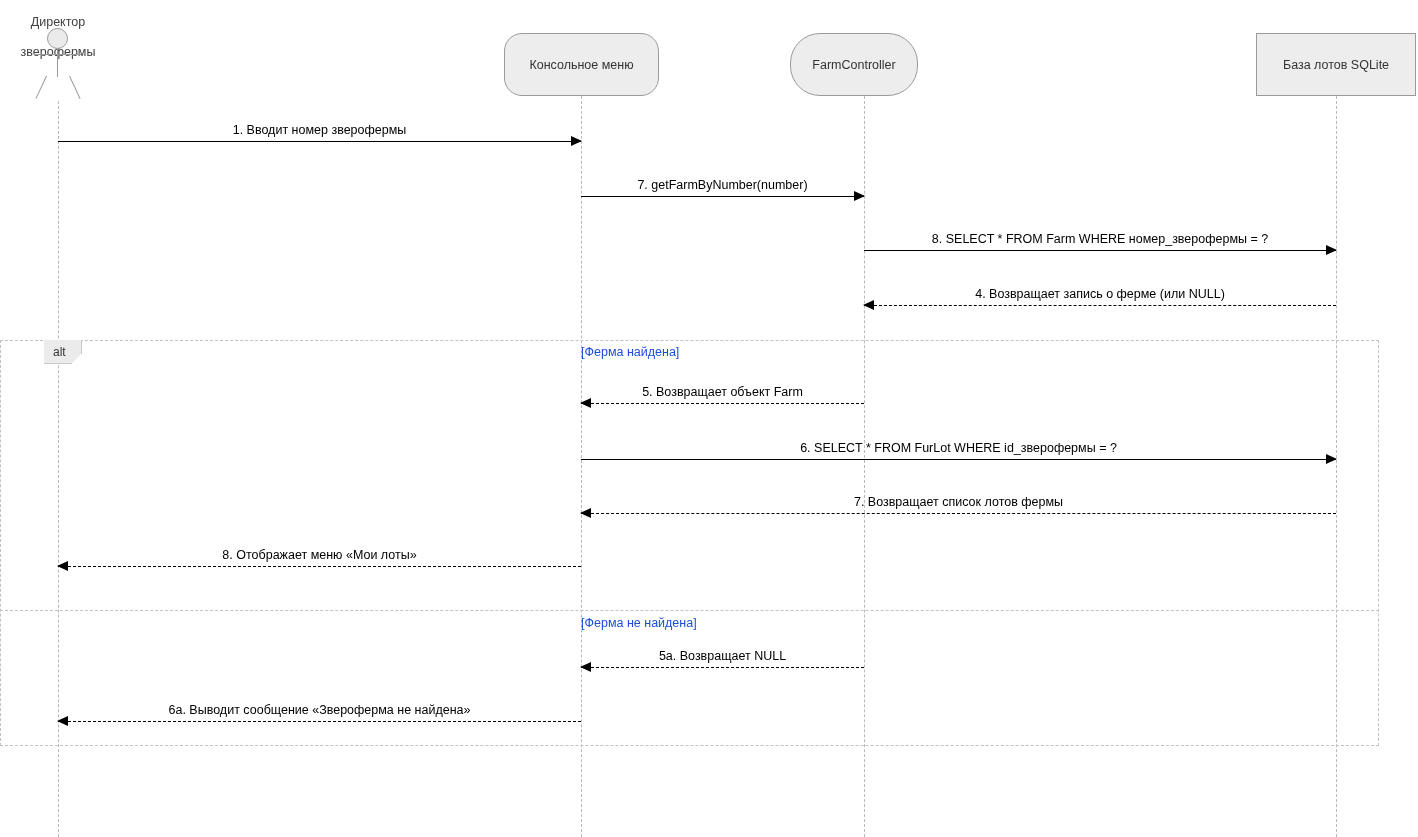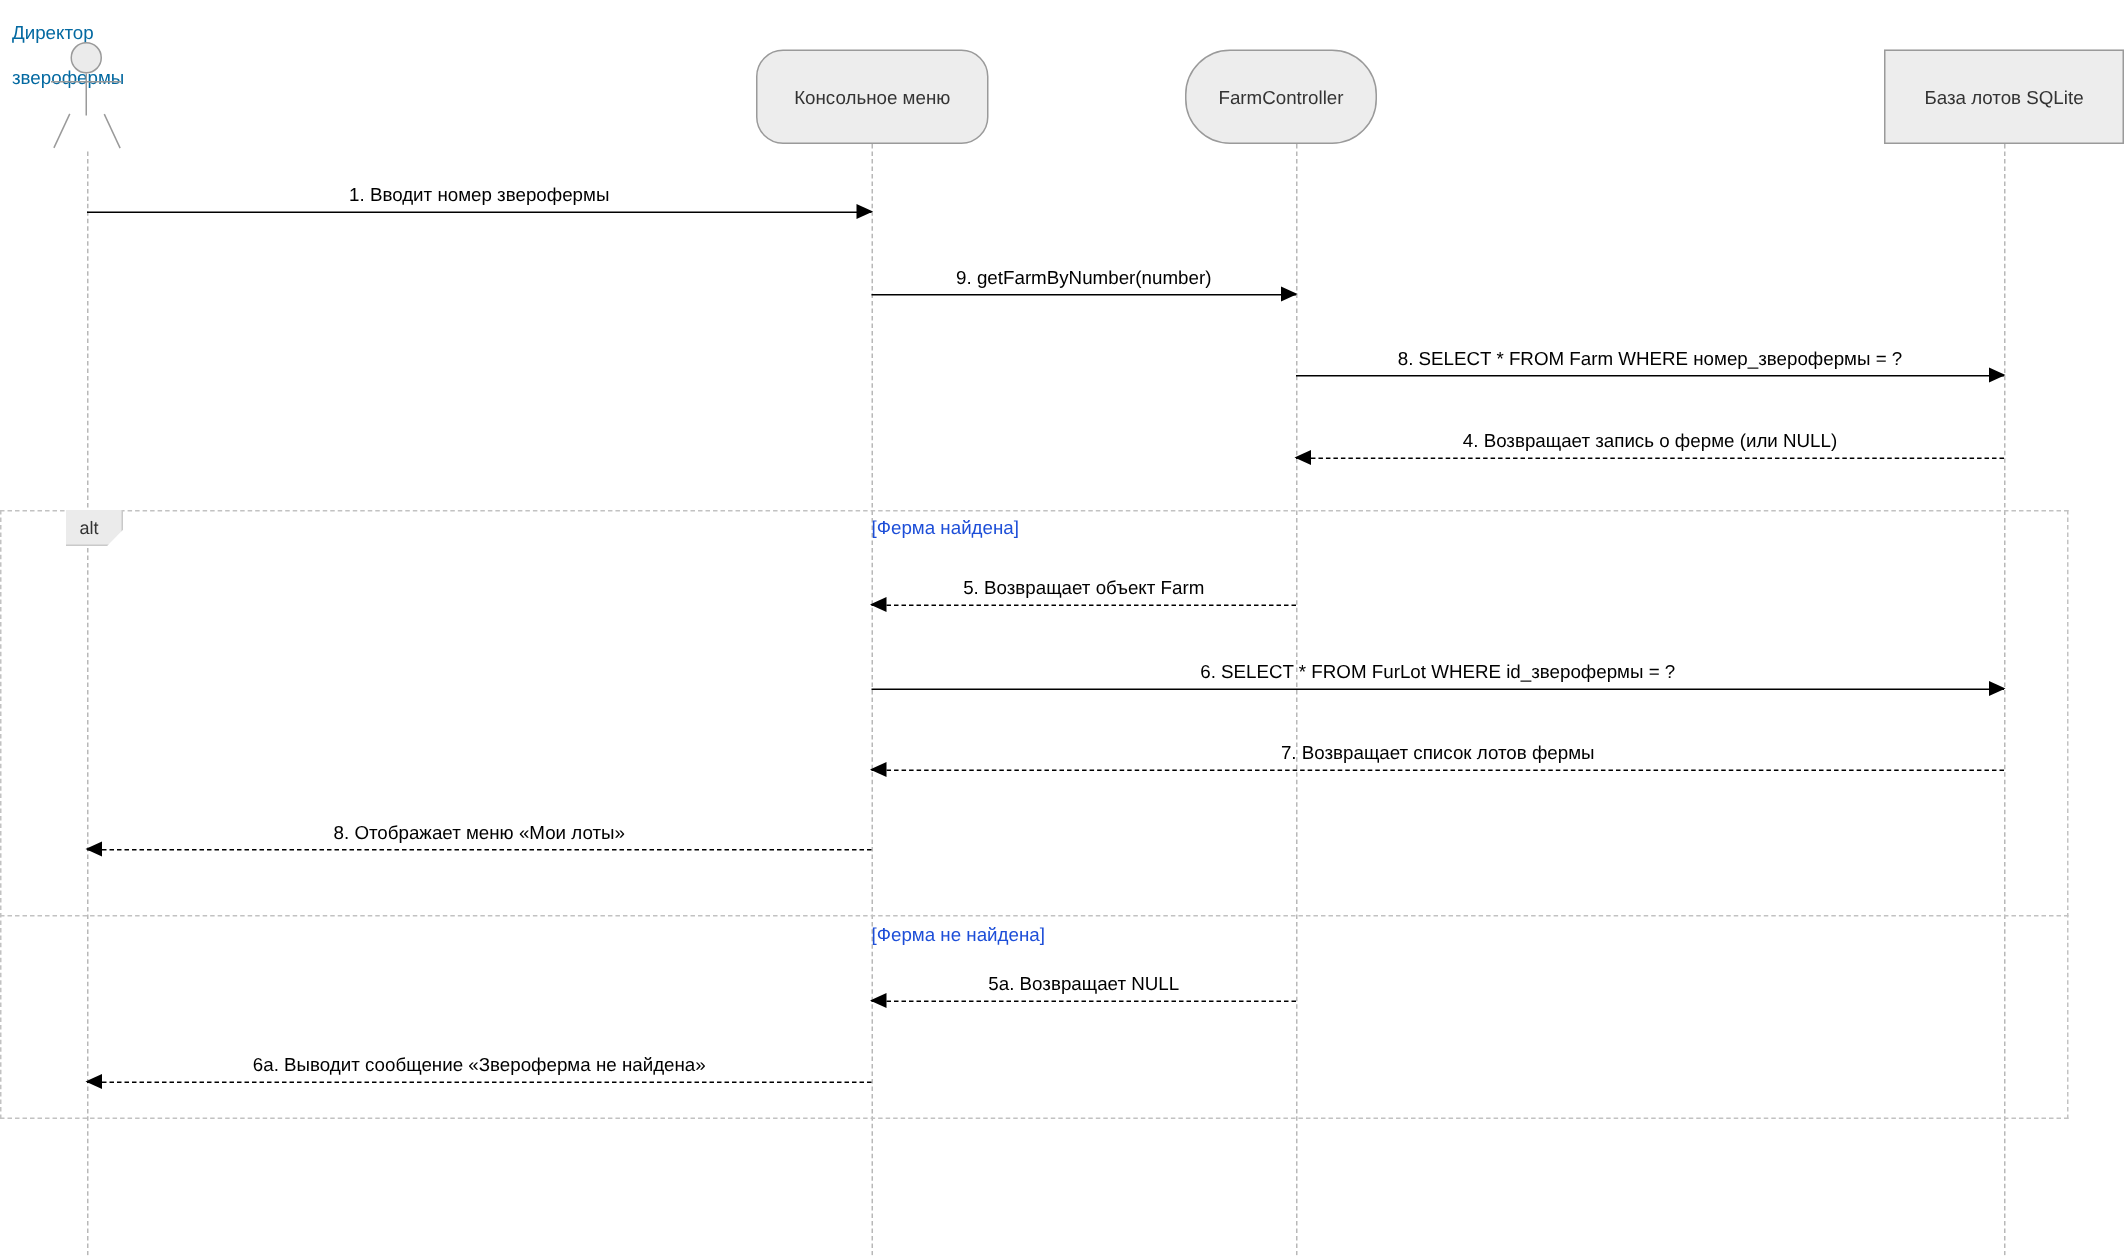--- a/index.html
+++ b/index.html
@@ -11,23 +11,23 @@
   #canvas{
     position:relative;
     width:1418px;
     height:837px;
     overflow:hidden;
     background:#ffffff;
   }
   
   .actor-label{
     position:absolute;
-    text-align:left;
-    font-size:12.5px;
-    color:#0369a1;
+    text-align:center;
+    font-size:12.5px;
+    color:#404040;
     line-height:15px;
     white-space:pre-line;
   }
   .actor-head{
     position:absolute;
     width:21px;height:21px;
     border:1.2px solid #9a9a9a;
     border-radius:50%;
     background:#ebebeb;
     box-sizing:border-box;
@@ -164,21 +164,21 @@
 
   <div class="msg solid" style="left:58px;top:141px;width:523px;">
     <div class="line"></div>
     <div class="arrow-r"></div>
     <div class="msg-label">1. Вводит номер зверофермы</div>
   </div>
 
   <div class="msg solid" style="left:581px;top:196px;width:283px;">
     <div class="line"></div>
     <div class="arrow-r"></div>
-    <div class="msg-label">9. getFarmByNumber(number)</div>
+    <div class="msg-label">7. getFarmByNumber(number)</div>
   </div>
 
   <div class="msg solid" style="left:864px;top:250px;width:472px;">
     <div class="line"></div>
     <div class="arrow-r"></div>
     <div class="msg-label">8. SELECT * FROM Farm WHERE номер_зверофермы = ?</div>
   </div>
 
   <div class="msg dashed" style="left:864px;top:305px;width:472px;">
     <div class="line"></div>

